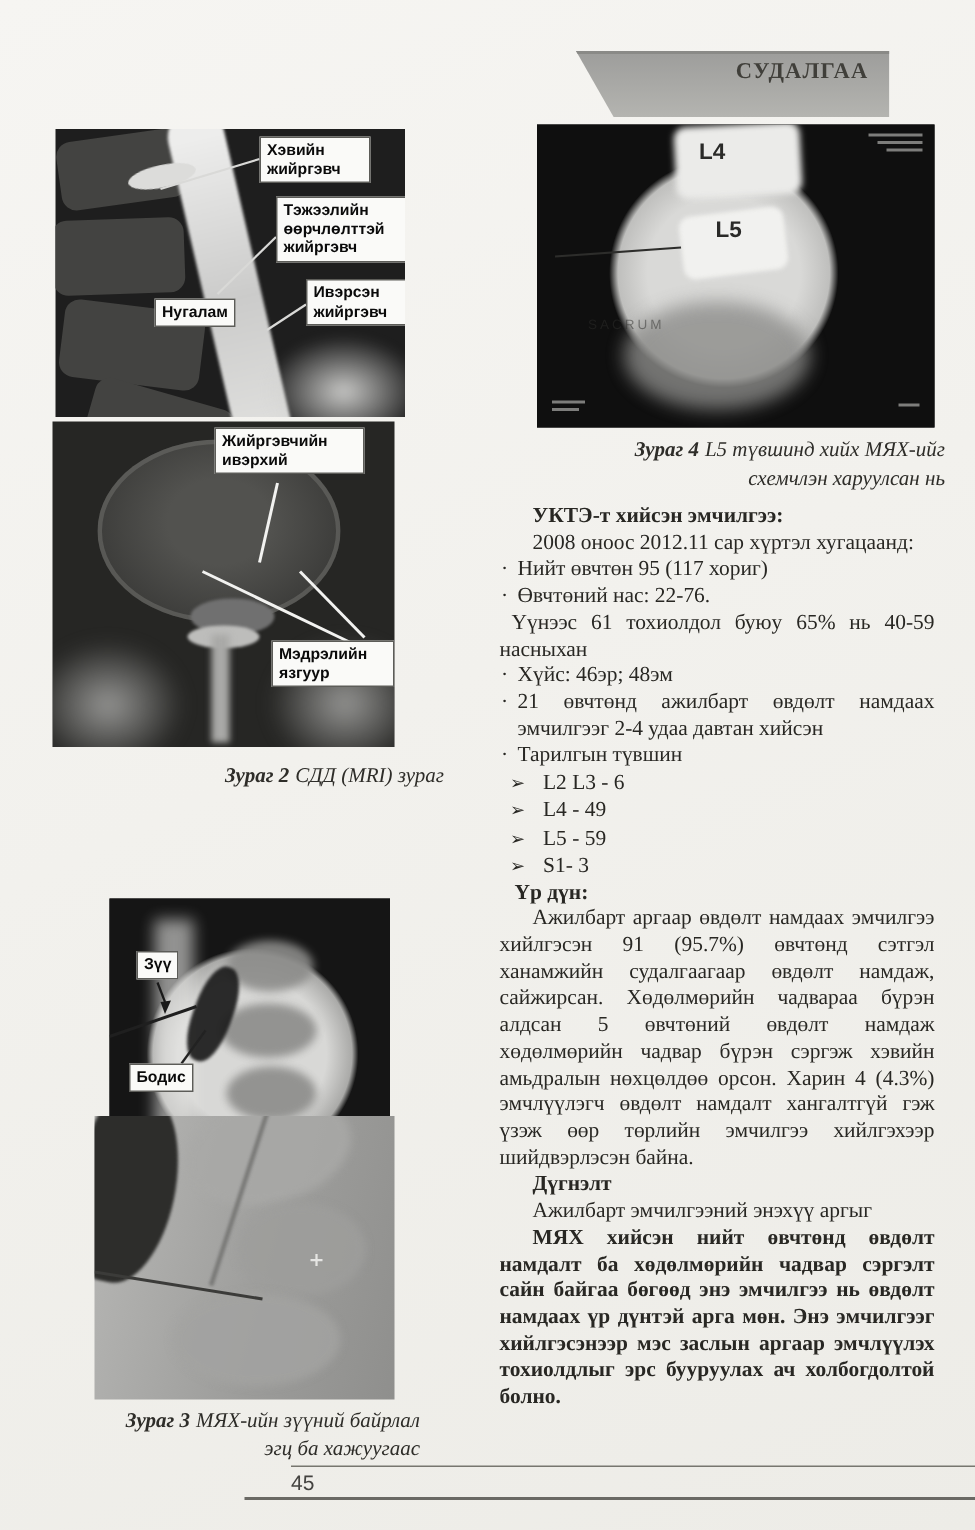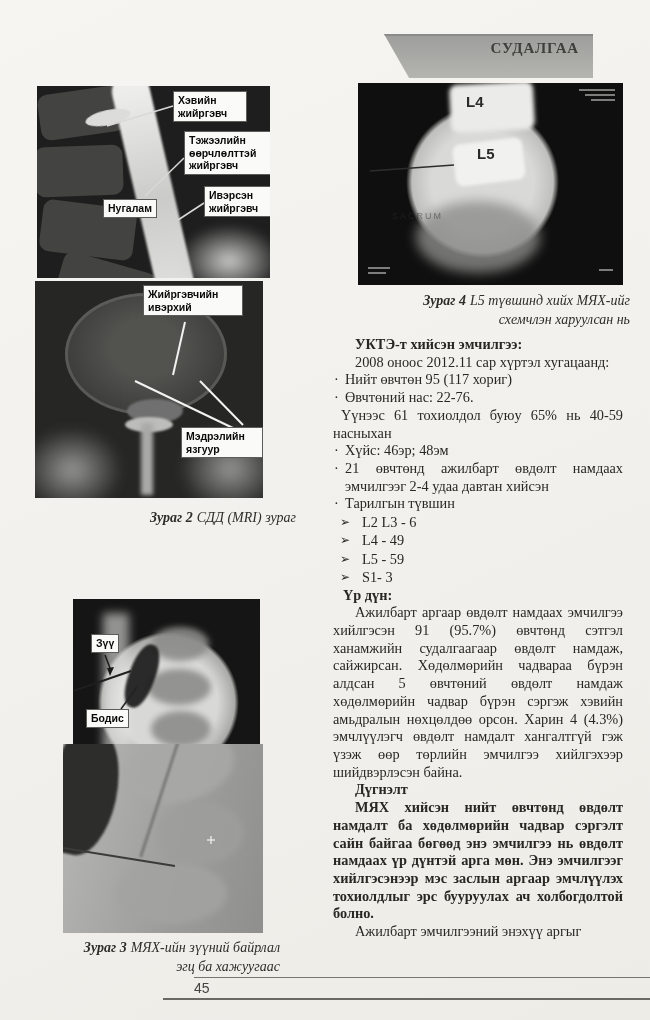--- a/index.html
+++ b/index.html
@@ -218,22 +218,22 @@
     </ul>
     <ul class="llist">
       <li><span class="arr">➢</span><span>L2 L3 - 6</span></li>
       <li><span class="arr">➢</span><span>L4 - 49</span></li>
       <li><span class="arr">➢</span><span>L5 - 59</span></li>
       <li><span class="arr">➢</span><span>S1- 3</span></li>
     </ul>
     <p class="h-b ti10 mt13">Үр дүн:</p>
     <p class="ti22">Ажилбарт аргаар өвдөлт намдаах эмчилгээ хийлгэсэн 91 (95.7%) өвчтөнд сэтгэл ханамжийн судалгаагаар өвдөлт намдаж, сайжирсан. Хөдөлмөрийн чадвараа бүрэн алдсан 5 өвчтөний өвдөлт намдаж хөдөлмөрийн чадвар бүрэн сэргэж хэвийн амьдралын нөхцөлдөө орсон. Харин 4 (4.3%) эмчлүүлэгч өвдөлт намдалт хангалтгүй гэж үзэж өөр төрлийн эмчилгээ хийлгэхээр шийдвэрлэсэн байна.</p>
     <p class="h-b ti22 mt3">Дүгнэлт</p>
+    <p class="ti22">Ажилбарт эмчилгээний энэхүү аргыг</p>
     <p class="ti22 concl-body">МЯХ хийсэн нийт өвчтөнд өвдөлт намдалт ба хөдөлмөрийн чадвар сэргэлт сайн байгаа бөгөөд энэ эмчилгээ нь өвдөлт намдаах үр дүнтэй арга мөн. Энэ эмчилгээг хийлгэсэнээр мэс заслын аргаар эмчлүүлэх тохиолдлыг эрс бууруулах ач холбогдолтой болно.</p>
-    <p class="ti22">Ажилбарт эмчилгээний энэхүү аргыг</p>
   </div>
 
   <div class="f-rule-top"></div>
   <div class="f-row">
     <span class="n">45</span>
   </div>
   <div class="f-rule-bot"></div>
 
 </div>
 

